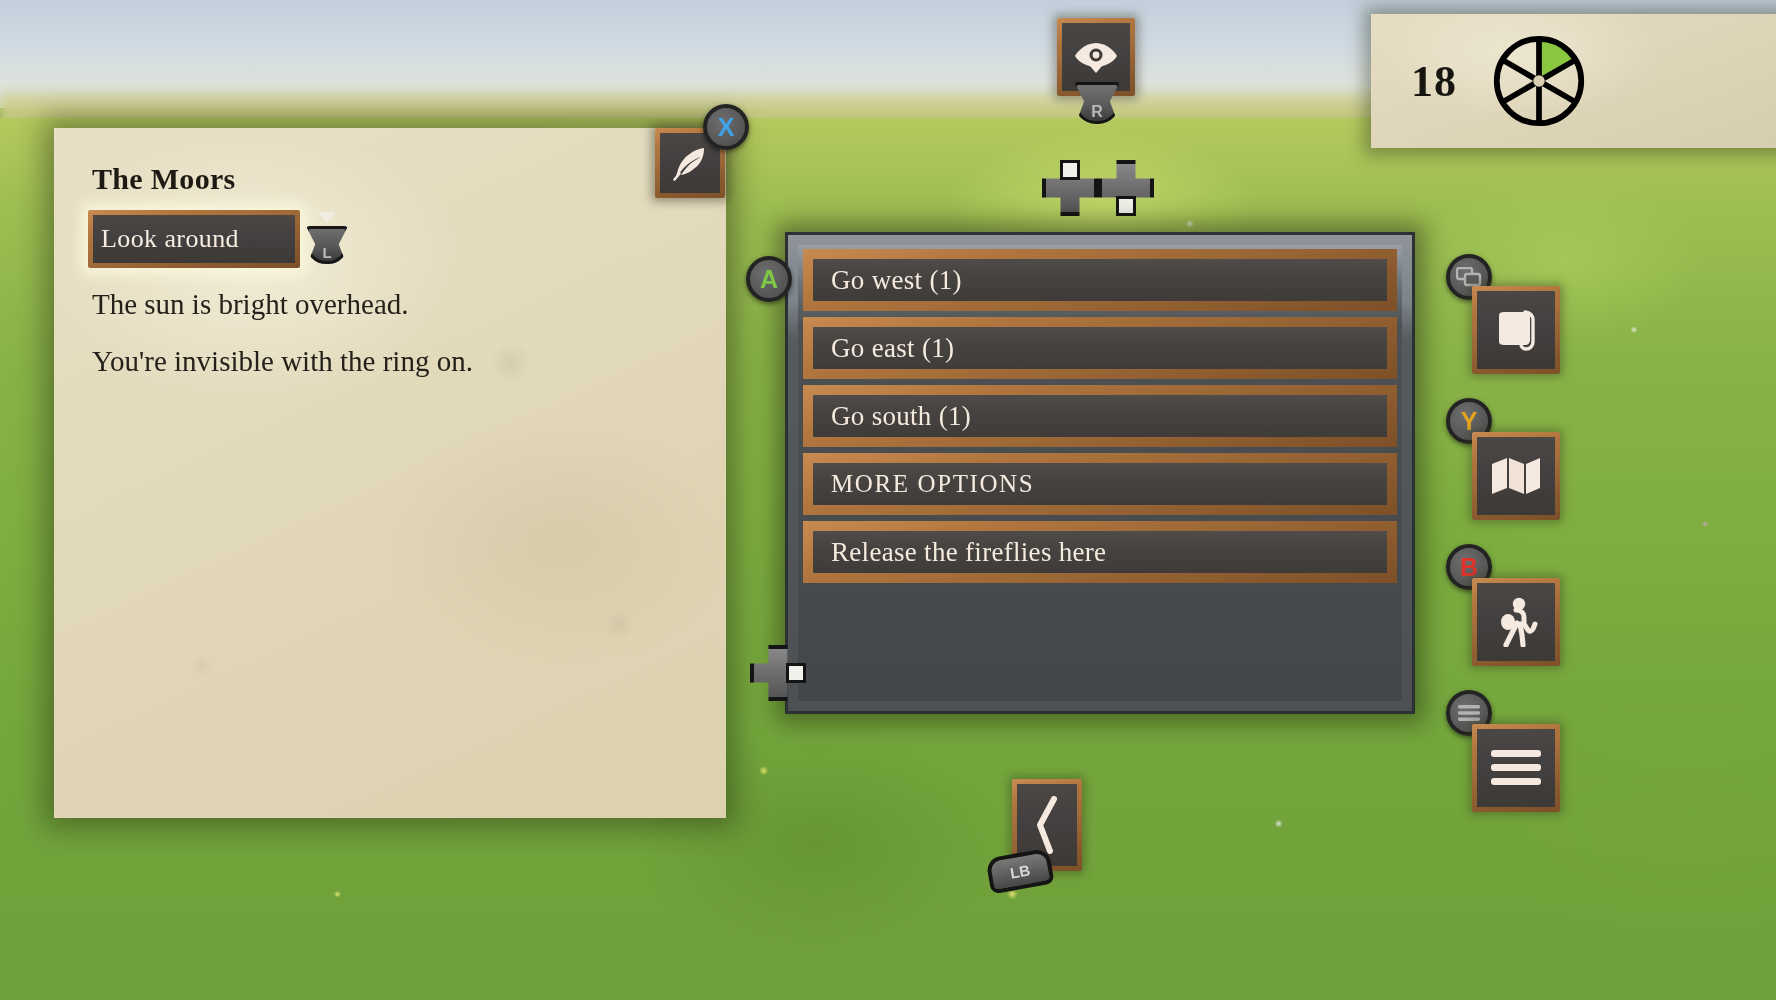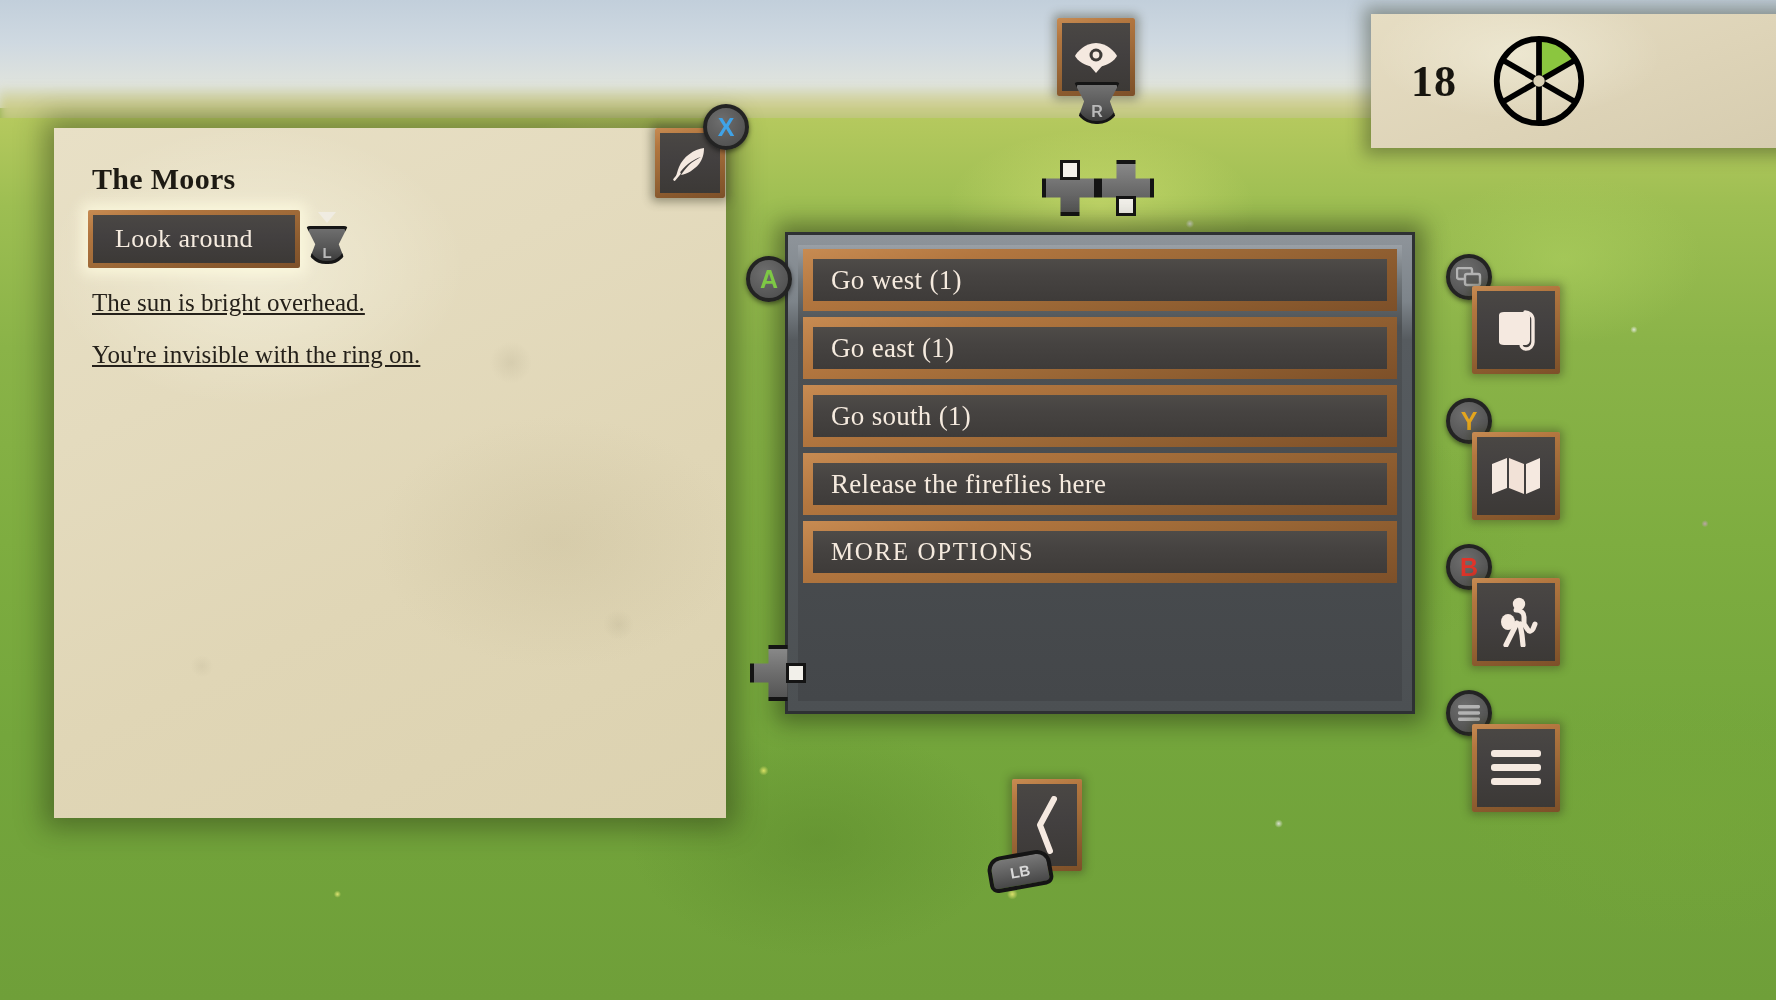--- a/index.html
+++ b/index.html
@@ -83,43 +83,43 @@
       radial-gradient(circle 22px at 84% 72%, rgba(150,142,112,.14), transparent 70%),
       radial-gradient(circle 16px at 22% 78%, rgba(150,142,112,.12), transparent 70%);
     pointer-events:none;
   }
   .story-inner { position: relative; padding: 34px 40px 0 38px; z-index: 2; }
   .story-title {
     font-size: 30px; font-weight: bold; color: #1d1a13;
     letter-spacing: .3px; margin-bottom: 18px;
   }
   .story-para {
-    font-size: 25px; line-height: 1.17; color: #25211a;
-    margin-bottom: 23px; max-width: 600px; text-decoration: underline;
+    font-size: 29px; line-height: 1.17; color: #25211a;
+    margin-bottom: 23px; max-width: 600px;
   }
 
   
   .wood-frame {
     background: linear-gradient(165deg, #c78b52 0%, #b2763f 22%, #a06b39 48%, #8a5a2e 78%, #7d5029 100%);
     padding: 5px;
     border-radius: 2px;
     position: relative;
   }
   .wood-frame > .slab {
     background: linear-gradient(180deg, #4a4744 0%, #434040 45%, #3c3936 100%);
     width: 100%; height: 100%;
     display: flex; align-items: center;
   }
 
   
   .look-around-wrap {
     position: absolute; left: 88px; top: 210px; width: 212px; height: 58px;
     box-shadow: 0 0 14px 7px rgba(255,252,225,.70);
   }
-  .look-around-wrap .slab { padding-left: 22px; }
+  .look-around-wrap .slab { padding-left: 8px; }
   .look-around-label {
     font-size: 26px; color: #f6ece0; letter-spacing: .4px;
   }
 
   
   .lstick {
     position: absolute; left: 300px; top: 212px; width: 54px; height: 54px;
   }
   .lstick .caret {
     position: absolute; left: 18px; top: 0; width: 0; height: 0;
@@ -377,28 +377,28 @@
         <div class="choice">
           <div class="face">
             <span class="txt">Go east (1)</span>
           </div>
         </div>
         <div class="choice">
           <div class="face">
             <span class="txt">Go south (1)</span>
           </div>
         </div>
+        <div class="choice caps">
+          <div class="face">
+            <span class="txt">MORE OPTIONS</span>
+          </div>
+        </div>
         <div class="choice">
           <div class="face">
             <span class="txt">Release the fireflies here</span>
-          </div>
-        </div>
-        <div class="choice caps">
-          <div class="face">
-            <span class="txt">MORE OPTIONS</span>
           </div>
         </div>
       </div>
   </div>
 
   <div class="pad-badge pad-a">
     <span>A</span>
   </div>
 
   <div class="dpad right dpad-right">

